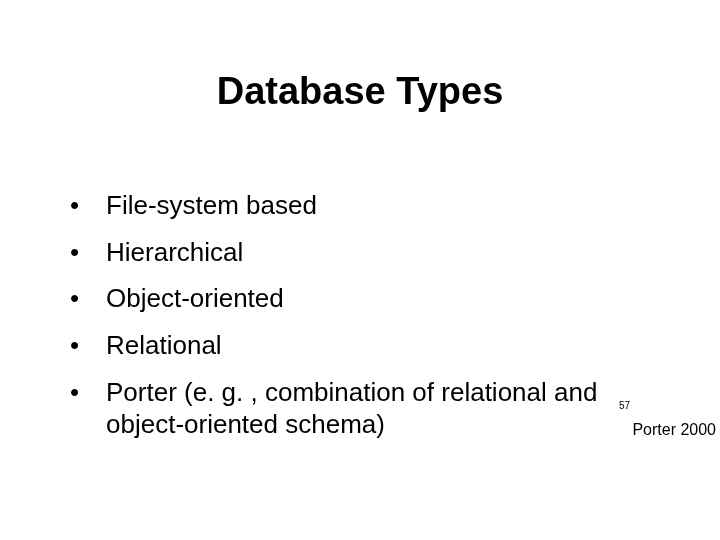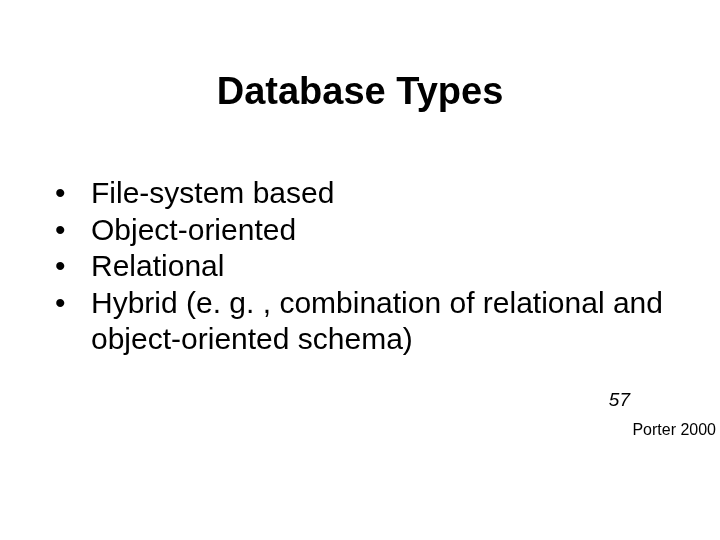--- a/index.html
+++ b/index.html
@@ -34,56 +34,56 @@
     top: 175px;
     left: 55px;
     right: 40px;
   }
   ul.bullets {
     list-style: none;
     margin: 0;
     padding: 0;
   }
   ul.bullets li {
-    font-size: 30px;
+    font-size: 26px;
     line-height: 1.22;
     padding-left: 36px;
     text-indent: -36px;
-    margin: 0;
+    margin: 15px;
   }
   ul.bullets li::before {
     content: "•";
     display: inline-block;
     width: 36px;
     text-indent: 0;
   }
   .page-num {
     position: absolute;
     bottom: 36px;
     right: 90px;
-    font-size: 19px;
-    font-style: italic;
+    font-size: 10px;
   }
   .footer {
     position: absolute;
     bottom: 8px;
     right: 4px;
     font-size: 16px;
   }
 </style>
 </head>
 <body>
 
 <div class="slide">
   <div class="title">Database Types</div>
 
   <div class="content">
     <ul class="bullets">
       <li>File-system based</li>
+      <li>Hierarchical</li>
       <li>Object-oriented</li>
       <li>Relational</li>
-      <li>Hybrid (e. g. , combination of relational and object-oriented schema)</li>
+      <li>Porter (e. g. , combination of relational and object-oriented schema)</li>
     </ul>
   </div>
 
   <div class="page-num">57</div>
   <div class="footer">Porter 2000</div>
 </div>
 
 </body></html>

